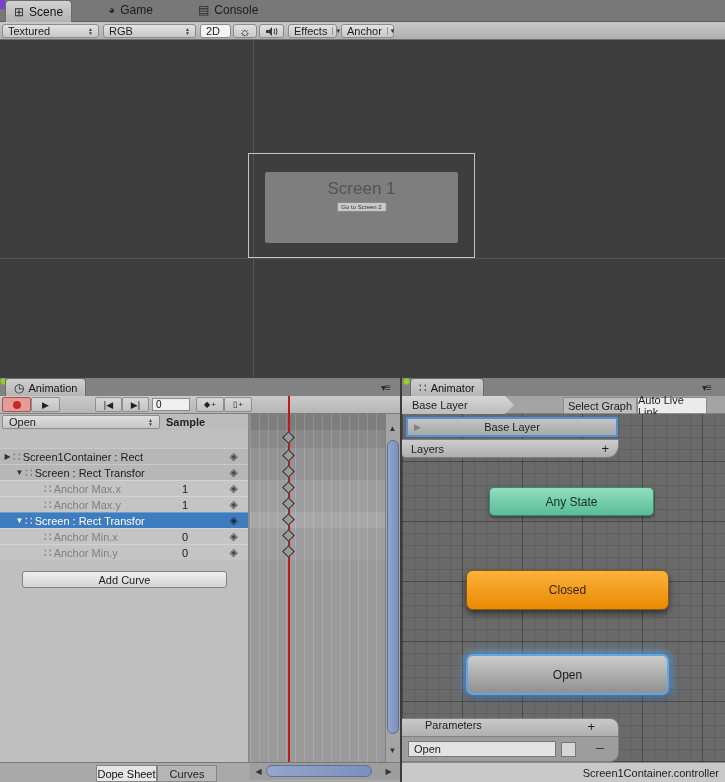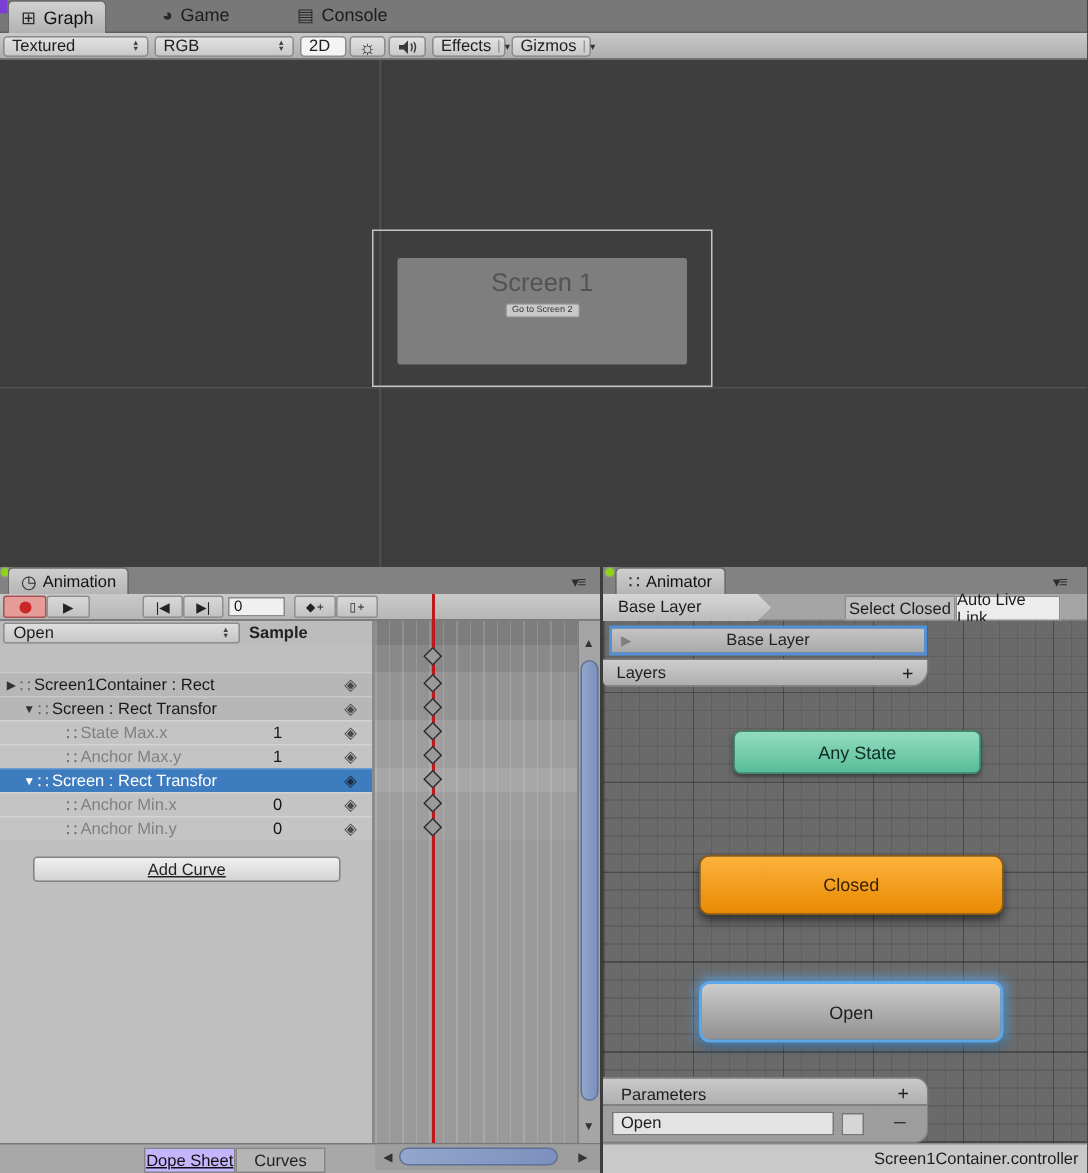--- a/index.html
+++ b/index.html
@@ -51,39 +51,39 @@
   .anim-left { left:0; top:430px; width:248px; height:332px; background:#bfbfbf; }
   .leftdivider { left:248px; top:414px; width:2px; height:348px; background:#8b8b8b; }
   .arow { position:absolute; left:0; width:248px; height:16px; display:flex; align-items:center; font-size:11px; color:#1b1b1b; border-top:1px solid rgba(255,255,255,.25); }
   .arow .fold { width:11px; font-size:8px; color:#333; text-align:center; flex:none; }
   .arow .ricon { font-size:12px; color:#6f6f6f; margin-right:2px; flex:none; }
   .arow .val { position:absolute; left:182px; width:26px; font-size:11px; color:#161616; }
   .arow .kdia { position:absolute; right:10px; font-size:11px; color:#4a4a4a; }
   .rsel { background:#3e7cc0 !important; color:#fff !important; }
   .rsel .fold { color:#fff; } .rsel .ricon { color:#e9e9e9; } .rsel .kdia { color:#1c2c3c; }
   .childlbl { color:#808080; }
-  .addcurve { left:22px; top:571px; width:205px; height:17px; background:linear-gradient(#efefef,#d4d4d4); border:1px solid #838383; border-radius:3px; font-size:11px; color:#222; display:flex; align-items:center; justify-content:center;text-decoration:underline; }
+  .addcurve { left:22px; top:571px; width:205px; height:17px; background:linear-gradient(#efefef,#d4d4d4); border:1px solid #838383; border-radius:3px; font-size:11px; color:#222; display:flex; align-items:center; justify-content:center; }
 
   
   .ruler { left:250px; top:396px; width:135px; height:18px; background:#8f8f8f; color:#333;
     background-image:repeating-linear-gradient(90deg,#6c6c6c 0 1px,transparent 1px 9px);
     background-size:100% 5px; background-position:3px bottom; background-repeat:no-repeat; }
   .ruler-label { position:absolute; left:42px; top:2px; font-size:10px; color:#333; }
   .tband { left:250px; width:135px; }
   .stripes { left:250px; top:414px; width:135px; height:348px; background-image:repeating-linear-gradient(90deg,rgba(255,255,255,.14) 0 1px,transparent 1px 9px); pointer-events:none; }
   .redline { left:288px; top:396px; width:2px; height:366px; background:#c01818; }
   .kf { position:absolute; width:9px; height:9px; background:#9a9a9a; border:1px solid #2e2e2e; transform:rotate(45deg); }
   .vscroll { left:385px; top:414px; width:15px; height:348px; background:#a5a5a5; border-left:1px solid #808080; }
   .sarrow { position:absolute; font-size:8px; color:#333; width:13px; text-align:center; }
   .thumb { position:absolute; background:linear-gradient(90deg,#93a6cc,#7b90bd); border:1px solid #5f7096; border-radius:6px; }
 
   
   .bbar-left { left:0; top:762px; width:400px; height:20px; background:#a8a8a8; border-top:1px solid #787878; }
   .bbtn { position:absolute; top:2px; height:17px; border:1px solid #858585; font-size:11px; color:#222; display:flex; align-items:center; justify-content:center; background:#b5b5b5; }
-  .bbtn-on { background:#c4b5fd; color:#111;text-decoration:underline; }
+  .bbtn-on { background:#e5e5e5; color:#111; }
   .hscroll { left:250px; top:763px; width:150px; height:17px; background:#9e9e9e; }
   .bbar-right { left:402px; top:762px; width:323px; height:20px; background:#c9c9c9; border-top:1px solid #8a8a8a; display:flex; align-items:center; justify-content:flex-end; padding-right:6px; font-size:11px; color:#1d1d1d; }
 
   
   .win-divider { left:400px; top:378px; width:2px; height:404px; background:#3c3c3c; }
   .crumbbar { left:402px; top:396px; width:323px; height:18px; background:#a4a4a4; border-bottom:1px solid #7d7d7d; }
   .crumb { position:absolute; left:0; top:0; width:112px; height:18px; background:linear-gradient(#d6d6d6,#bcbcbc); clip-path:polygon(0 0, calc(100% - 9px) 0, 100% 50%, calc(100% - 9px) 100%, 0 100%); font-size:11px; color:#1d1d1d; display:flex; align-items:center; padding:0 10px; }
   .cbtn { position:absolute; top:1px; height:17px; background:#bdbdbd; border:1px solid #8b8b8b; font-size:11px; color:#1d1d1d; display:flex; align-items:center; justify-content:center; }
   .cbtn-on { background:#ececec; }
   .graph { left:402px; top:414px; width:323px; height:348px; background-color:#6a6a6a;
@@ -93,36 +93,36 @@
       repeating-linear-gradient(0deg,rgba(0,0,0,.10) 0 1px,transparent 1px 12px),
       repeating-linear-gradient(90deg,rgba(0,0,0,.10) 0 1px,transparent 1px 12px); }
   .layerrow { left:406px; top:417px; width:212px; height:20px; background:linear-gradient(#c4c4c4,#a9a9a9); border:2px solid #5291d8; display:flex; align-items:center; justify-content:center; font-size:11px; color:#222; }
   .layerplay { position:absolute; left:6px; font-size:9px; color:#7f7f7f; }
   .layersbar { left:402px; top:439px; width:217px; height:19px; background:linear-gradient(#cdcdcd,#aeaeae); border:1px solid #7f7f7f; border-left:none; border-radius:0 0 12px 4px; display:flex; align-items:center; font-size:11px; color:#1d1d1d; padding:0 9px; }
   .plus { margin-left:auto; font-size:13px; color:#1d1d1d; }
   .state { position:absolute; display:flex; align-items:center; justify-content:center; font-size:12px; }
   .st-any { left:489px; top:487px; width:165px; height:29px; border-radius:5px; background:linear-gradient(#93dcc0,#58bd99); border:1px solid #3a8a6e; color:#0f2e24; box-shadow:0 2px 3px rgba(0,0,0,.4); }
   .st-closed { left:466px; top:570px; width:203px; height:40px; border-radius:7px; background:linear-gradient(#fcb23c,#e98a02); border:1px solid #8a5a10; color:#3a2403; box-shadow:0 4px 6px rgba(0,0,0,.5); }
   .st-open { left:466px; top:654px; width:203px; height:41px; border-radius:7px; background:linear-gradient(#cccccc,#909090); border:2px solid #5da7e8; color:#1d1d1d; box-shadow:0 0 8px 2px rgba(90,170,240,.75), 0 4px 6px rgba(0,0,0,.4); }
-  .params-h { left:402px; top:718px; width:217px; height:19px; background:linear-gradient(#c9c9c9,#b0b0b0); border:1px solid #808080; border-left:none; border-radius:0 9px 0 0; display:flex; align-items:flex-end; font-size:11px; color:#1d1d1d; padding:0 12px; }
+  .params-h { left:402px; top:718px; width:217px; height:19px; background:linear-gradient(#c9c9c9,#b0b0b0); border:1px solid #808080; border-left:none; border-radius:0 9px 0 0; display:flex; align-items:flex-start; font-size:11px; color:#1d1d1d; padding:0 23px; }
   .params-b { left:402px; top:737px; width:217px; height:25px; background:#9d9d9d; border:1px solid #808080; border-left:none; border-top:none; border-radius:0 0 9px 0; }
   .pfield { position:absolute; left:6px; top:4px; width:148px; height:16px; background:#e3e3e3; border:1px solid #777; font-size:11px; color:#222; display:flex; align-items:center; padding:0 5px; }
   .pcheck { position:absolute; left:159px; top:5px; width:15px; height:15px; background:#d6d6d6; border:1px solid #777; }
   .pminus { position:absolute; left:194px; top:2px; font-size:14px; color:#333; }
 </style>
 </head>
 <body>
 
 <div id="root">
 
   <div class="abs topstrip">
     <div class="abs corner-dot"></div>
     <div class="abs tab-active" style="left:5px; top:0; height:22px;">
       <span class="tabicon">⊞</span>
-      <span>Graph</span>
+      <span>Scene</span>
     </div>
     <div class="abs toptab" style="left:108px; top:3px;">
       <span class="tabicon">◕</span>
       <span>Game</span>
     </div>
     <div class="abs toptab" style="left:198px; top:3px;">
       <span class="tabicon">▤</span>
       <span>Console</span>
     </div>
   </div>
@@ -153,21 +153,21 @@
         <polygon points="1,4 4,4 7,1 7,10 4,7 1,7" fill="#3a3a3a"></polygon>
         <path d="M9 3 Q10.5 5.5 9 8" stroke="#3a3a3a" fill="none"></path>
         <path d="M11 2 Q13 5.5 11 9" stroke="#3a3a3a" fill="none"></path>
       </svg>
     </div>
     <div class="tbtn" style="left:288px; width:49px;">
       <span>Effects</span>
       <span class="split">▾</span>
     </div>
     <div class="tbtn" style="left:341px; width:53px;">
-      <span>Gizmos</span>
+      <span>Anchor</span>
       <span class="split">▾</span>
     </div>
   </div>
 
   <div class="abs sceneview"></div>
   <div class="abs vline"></div>
   <div class="abs hline"></div>
   <div class="abs selrect"></div>
   <div class="abs screenpanel">
     <div class="screen-title">Screen 1</div>
@@ -233,21 +233,21 @@
   </div>
   <div class="abs arow" style="top:464px; background:#b7b7b7; padding-left:14px;">
     <span class="fold">▼</span>
     <span class="ricon">∷</span>
     <span>Screen : Rect Transfor</span>
     <span class="val"></span>
     <span class="kdia">◈</span>
   </div>
   <div class="abs arow" style="top:480px; background:#c4c4c4; padding-left:44px;">
     <span class="ricon">∷</span>
-    <span class="childlbl">State Max.x</span>
+    <span class="childlbl">Anchor Max.x</span>
     <span class="val">1</span>
     <span class="kdia">◈</span>
   </div>
   <div class="abs arow" style="top:496px; background:#c4c4c4; padding-left:44px;">
     <span class="ricon">∷</span>
     <span class="childlbl">Anchor Max.y</span>
     <span class="val">1</span>
     <span class="kdia">◈</span>
   </div>
   <div class="abs arow rsel" style="top:512px; padding-left:14px;">
@@ -312,21 +312,21 @@
     <div class="gdot" style="left:2px; top:1px;"></div>
     <div class="wtab" style="left:8px;">
       <span class="tabicon">∷</span>
       <span>Animator</span>
     </div>
     <div class="pmenu" style="left:300px; top:4px;">▾≡</div>
   </div>
 
   <div class="abs crumbbar">
     <div class="crumb">Base Layer</div>
-    <div class="cbtn" style="left:161px; width:74px;">Select Closed</div>
+    <div class="cbtn" style="left:161px; width:74px;">Select Graph</div>
     <div class="cbtn cbtn-on" style="left:235px; width:70px;">Auto Live Link</div>
   </div>
 
   <div class="abs graph"></div>
 
   <div class="abs layerrow">
     <span class="layerplay">▶</span>
     <span>Base Layer</span>
   </div>
   <div class="abs layersbar">

